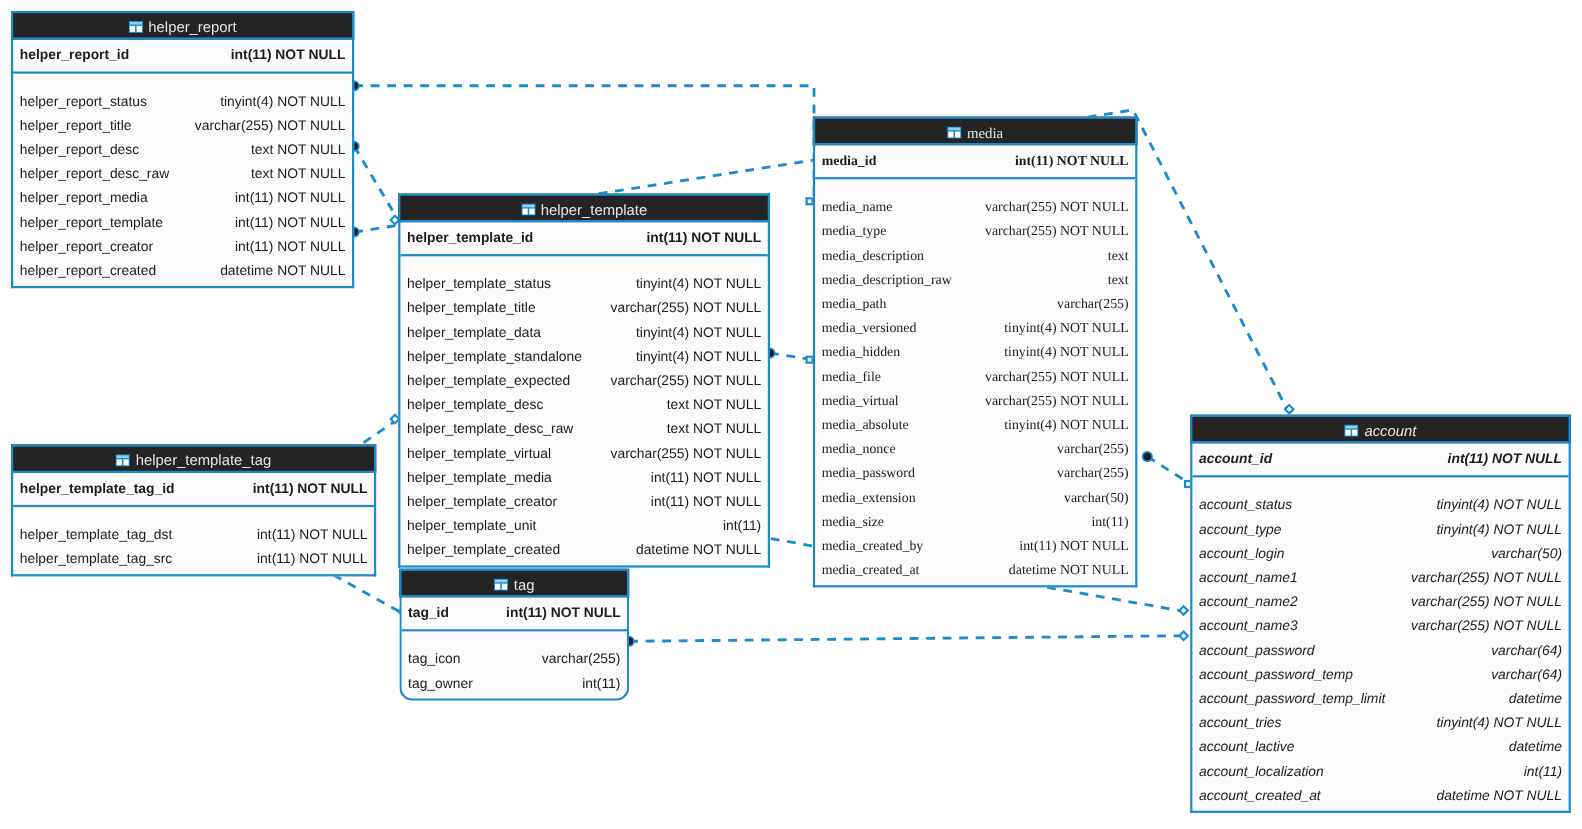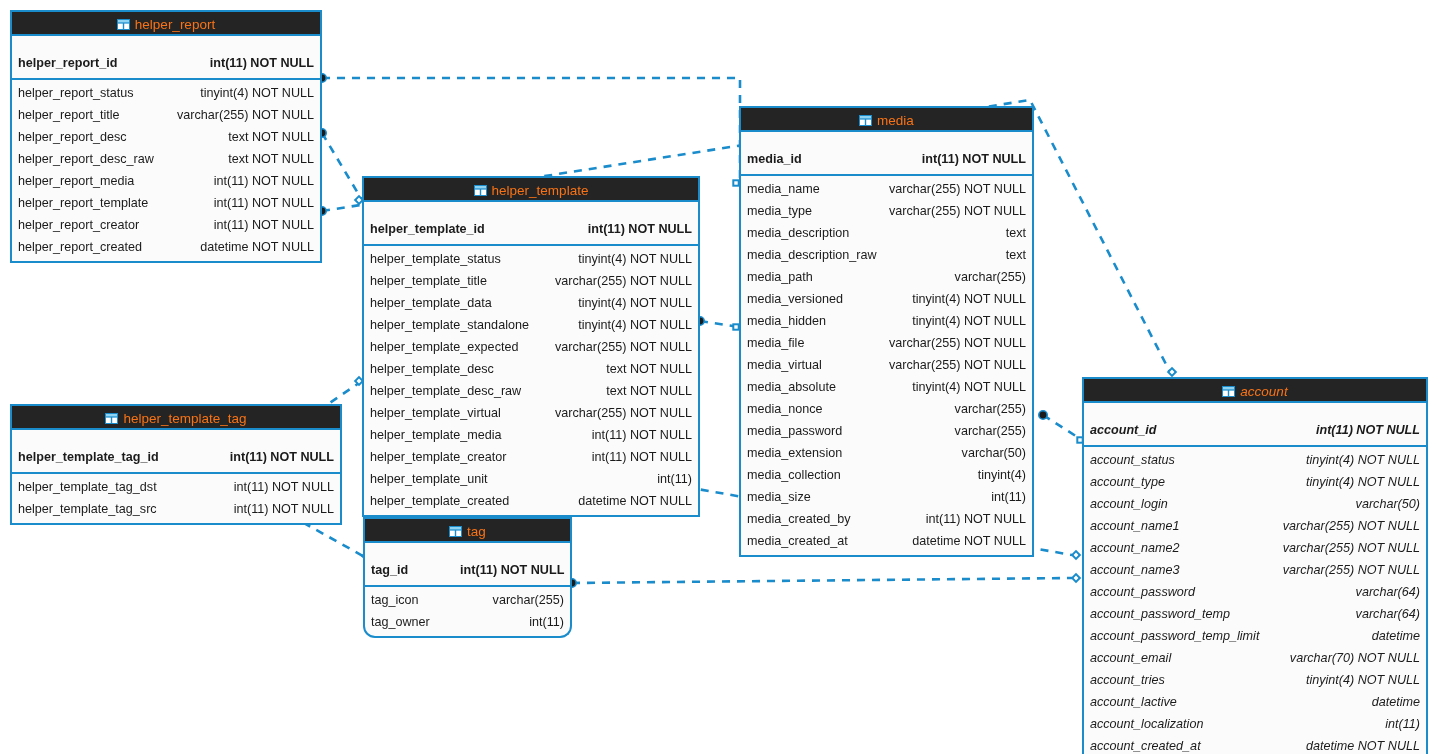--- a/index.html
+++ b/index.html
@@ -25,28 +25,28 @@
   .entity {
     position: absolute;
     z-index: 2;
     background: #fbfbfb;
     border: 2px solid #1a8ccc;
     border-top: none;
     box-shadow: 0 0 0 0 transparent;
   }
   .ent-header {
     background: #242424;
-    color: #f97316;
+    color: #e5e5e5;
     font-size: 13.5px;
     height: 26px;
     line-height: 26px;
     text-align: center;
     white-space: nowrap;
     border: 2px solid #1a8ccc;
-    margin: -0px -2px 13px -2px;
+    margin: -0px -2px 0 -2px;
     position: relative;
     top: 0;
   }
   .tbl-icon {
     display: inline-block;
     width: 13px; height: 11px;
     vertical-align: -1px;
     margin-right: 5px;
   }
   .ent-pk {
@@ -61,21 +61,21 @@
     padding: 0 6px;
     font-size: 12.6px;
     color: #1b1b1b;
     white-space: nowrap;
   }
   .row.pk { font-weight: bold; height: 24px; line-height: 24px; gap: 38px; }
   .row .col-type {
     color: #1b1b1b;
     padding-left: 14px;
   }
-  .ent-fields { padding: 2px 0 3px 0; text-align: center; }
+  .ent-fields { padding: 14px 0 3px 0; text-align: center; }
   .ent-pkwrap { padding: 2px 0 3px 0; }
 </style>
 </head>
 <body>
 
 <div id="canvas">
 
   <svg id="edges" width="1438" height="754" viewBox="0 0 1438 754">
       <g>
         <path d="M322,78 L740,78 L740,183" fill="none" stroke="#1a8ccc" stroke-width="2.6" stroke-dasharray="8,7" stroke-linecap="butt"></path>
@@ -229,21 +229,21 @@
         <div class="row">
           <span class="col-name">helper_template_unit</span>
           <span class="col-type">int(11)</span>
         </div>
         <div class="row">
           <span class="col-name">helper_template_created</span>
           <span class="col-type">datetime NOT NULL</span>
         </div>
       </div>
     </div>
-    <div class="entity" style="left: 739px; top: 106px; width: 295px;">
+    <div class="entity" style="left: 739px; top: 106px; width: 295px; font-family: Liberation Serif, serif;">
       <div class="ent-header"><span><svg class="tbl-icon" viewBox="0 0 13 11" xmlns="http://www.w3.org/2000/svg">
             <rect x="0" y="0" width="13" height="11" fill="#1a8ccc"></rect>
             <rect x="1" y="1" width="11" height="2.4" fill="#8fd3f2"></rect>
             <rect x="1" y="4.6" width="4.8" height="5.4" fill="#ffffff"></rect>
             <rect x="7.2" y="4.6" width="4.8" height="5.4" fill="#ffffff"></rect>
           </svg></span><span>media</span></div>
       <div class="ent-pk ent-pkwrap">
         <div class="row pk">
           <span class="col-name">media_id</span>
           <span class="col-type">int(11) NOT NULL</span>
@@ -296,24 +296,20 @@
         </div>
         <div class="row">
           <span class="col-name">media_password</span>
           <span class="col-type">varchar(255)</span>
         </div>
         <div class="row">
           <span class="col-name">media_extension</span>
           <span class="col-type">varchar(50)</span>
         </div>
         <div class="row">
-          <span class="col-name">media_collection</span>
-          <span class="col-type">tinyint(4)</span>
-        </div>
-        <div class="row">
           <span class="col-name">media_size</span>
           <span class="col-type">int(11)</span>
         </div>
         <div class="row">
           <span class="col-name">media_created_by</span>
           <span class="col-type">int(11) NOT NULL</span>
         </div>
         <div class="row">
           <span class="col-name">media_created_at</span>
           <span class="col-type">datetime NOT NULL</span>
@@ -362,24 +358,20 @@
           <span class="col-name">account_password</span>
           <span class="col-type">varchar(64)</span>
         </div>
         <div class="row">
           <span class="col-name">account_password_temp</span>
           <span class="col-type">varchar(64)</span>
         </div>
         <div class="row">
           <span class="col-name">account_password_temp_limit</span>
           <span class="col-type">datetime</span>
-        </div>
-        <div class="row">
-          <span class="col-name">account_email</span>
-          <span class="col-type">varchar(70) NOT NULL</span>
         </div>
         <div class="row">
           <span class="col-name">account_tries</span>
           <span class="col-type">tinyint(4) NOT NULL</span>
         </div>
         <div class="row">
           <span class="col-name">account_lactive</span>
           <span class="col-type">datetime</span>
         </div>
         <div class="row">

